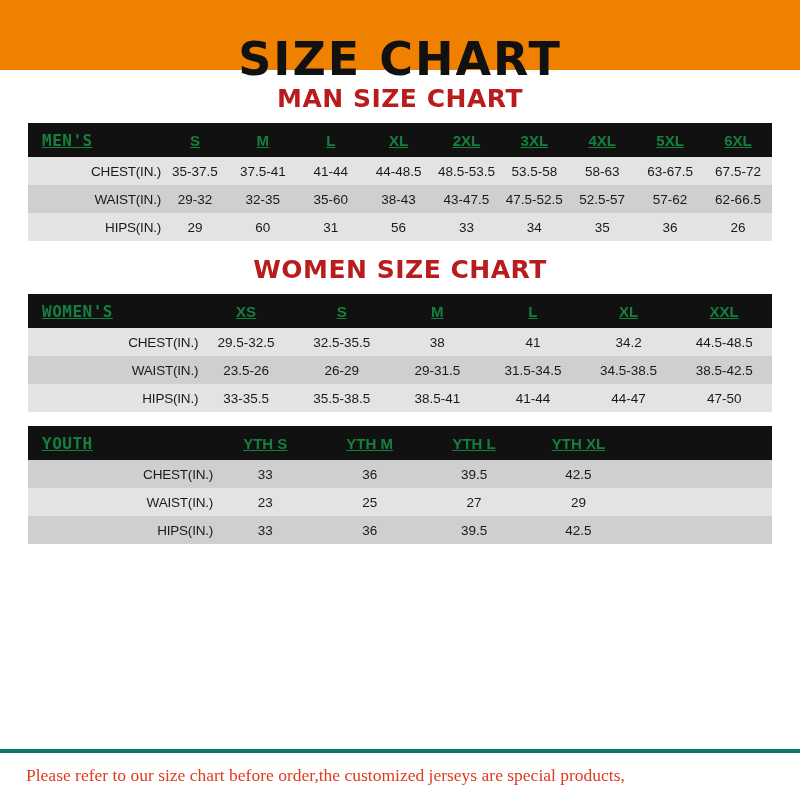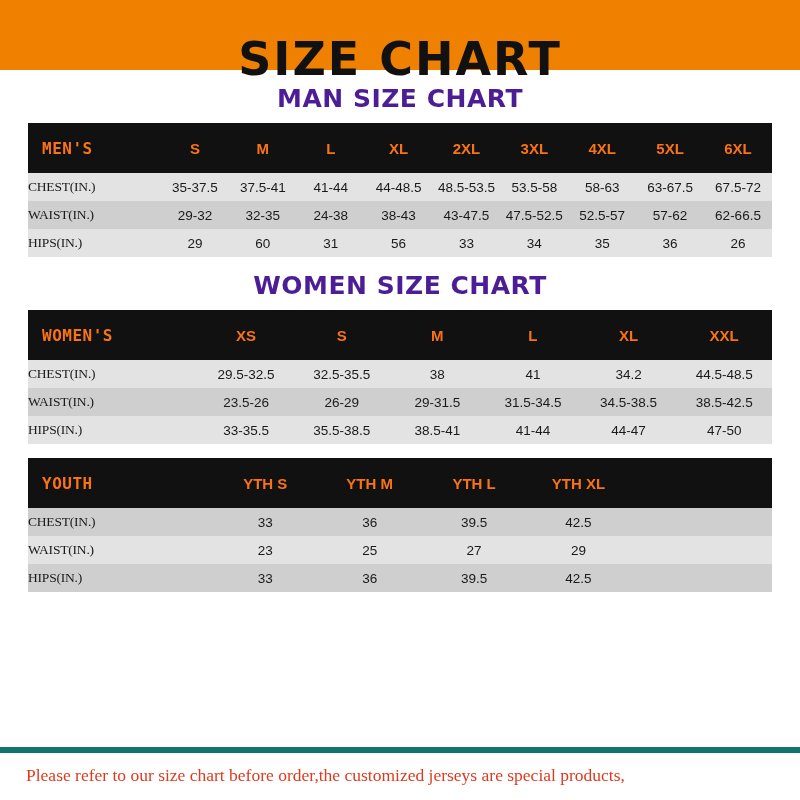--- a/index.html
+++ b/index.html
@@ -43,72 +43,73 @@
     box-sizing: border-box;
   }
   .section {
     margin-top: 14px;
   }
   .section-title {
     text-align: center;
     font-family: "DejaVu Sans", sans-serif;
     font-weight: bold;
     font-size: 25px;
-    color: #4c1d95;
+    color: #b91c1c;
     letter-spacing: 0.5px;
     margin-bottom: 10px;
   }
   table.size-table {
     width: 100%;
     border-collapse: collapse;
     table-layout: fixed;
   }
   table.size-table th,
   table.size-table td {
     text-align: center;
     font-size: 13.5px;
     color: #1a1a1a;
     padding: 0;
     height: 28px;
     font-family: "Liberation Sans", sans-serif;
     white-space: nowrap;
   }
   table.size-table thead th {
     background: #111111;
-    color: #f97316;
+    color: #15803d;
     font-weight: bold;
-    height: 50px;
+    height: 34px;
     font-size: 15px;
+    text-decoration: underline;
   }
   table.size-table thead th.rowlabel {
     font-family: "DejaVu Sans Mono", monospace;
     font-size: 16px;
     letter-spacing: 0.5px;
     text-align: left;
     padding-left: 14px;
   }
   table.size-table tbody tr.odd td {
     background: #e3e3e3;
   }
   table.size-table tbody tr.even td {
     background: #cfcfcf;
   }
   table.size-table tbody td.rowlabel {
-    font-family: Liberation Serif, serif;
+    font-family: Liberation Sans, sans-serif;
     font-size: 13.5px;
-    text-align: left;
+    text-align: right;
     letter-spacing: -0.2px;
   }
   
   .footer-note {
     position: absolute;
     left: 0;
     right: 0;
     bottom: 0;
-    border-top: 6px solid #0f766e;
+    border-top: 4px solid #0f766e;
     padding: 10px 40px 12px 26px;
     box-sizing: border-box;
   }
   .footer-line {
     color: #E03A1E;
     font-family: "Liberation Serif", serif;
     font-size: 17.5px;
     line-height: 1.45;
     text-align: left;
   }
@@ -151,21 +152,21 @@
             <td>48.5-53.5</td>
             <td>53.5-58</td>
             <td>58-63</td>
             <td>63-67.5</td>
             <td>67.5-72</td>
           </tr>
           <tr class="even">
             <td class="rowlabel">WAIST(IN.)</td>
             <td>29-32</td>
             <td>32-35</td>
-            <td>24-38</td>
+            <td>35-60</td>
             <td>38-43</td>
             <td>43-47.5</td>
             <td>47.5-52.5</td>
             <td>52.5-57</td>
             <td>57-62</td>
             <td>62-66.5</td>
           </tr>
           <tr class="odd">
             <td class="rowlabel">HIPS(IN.)</td>
             <td>29</td>

